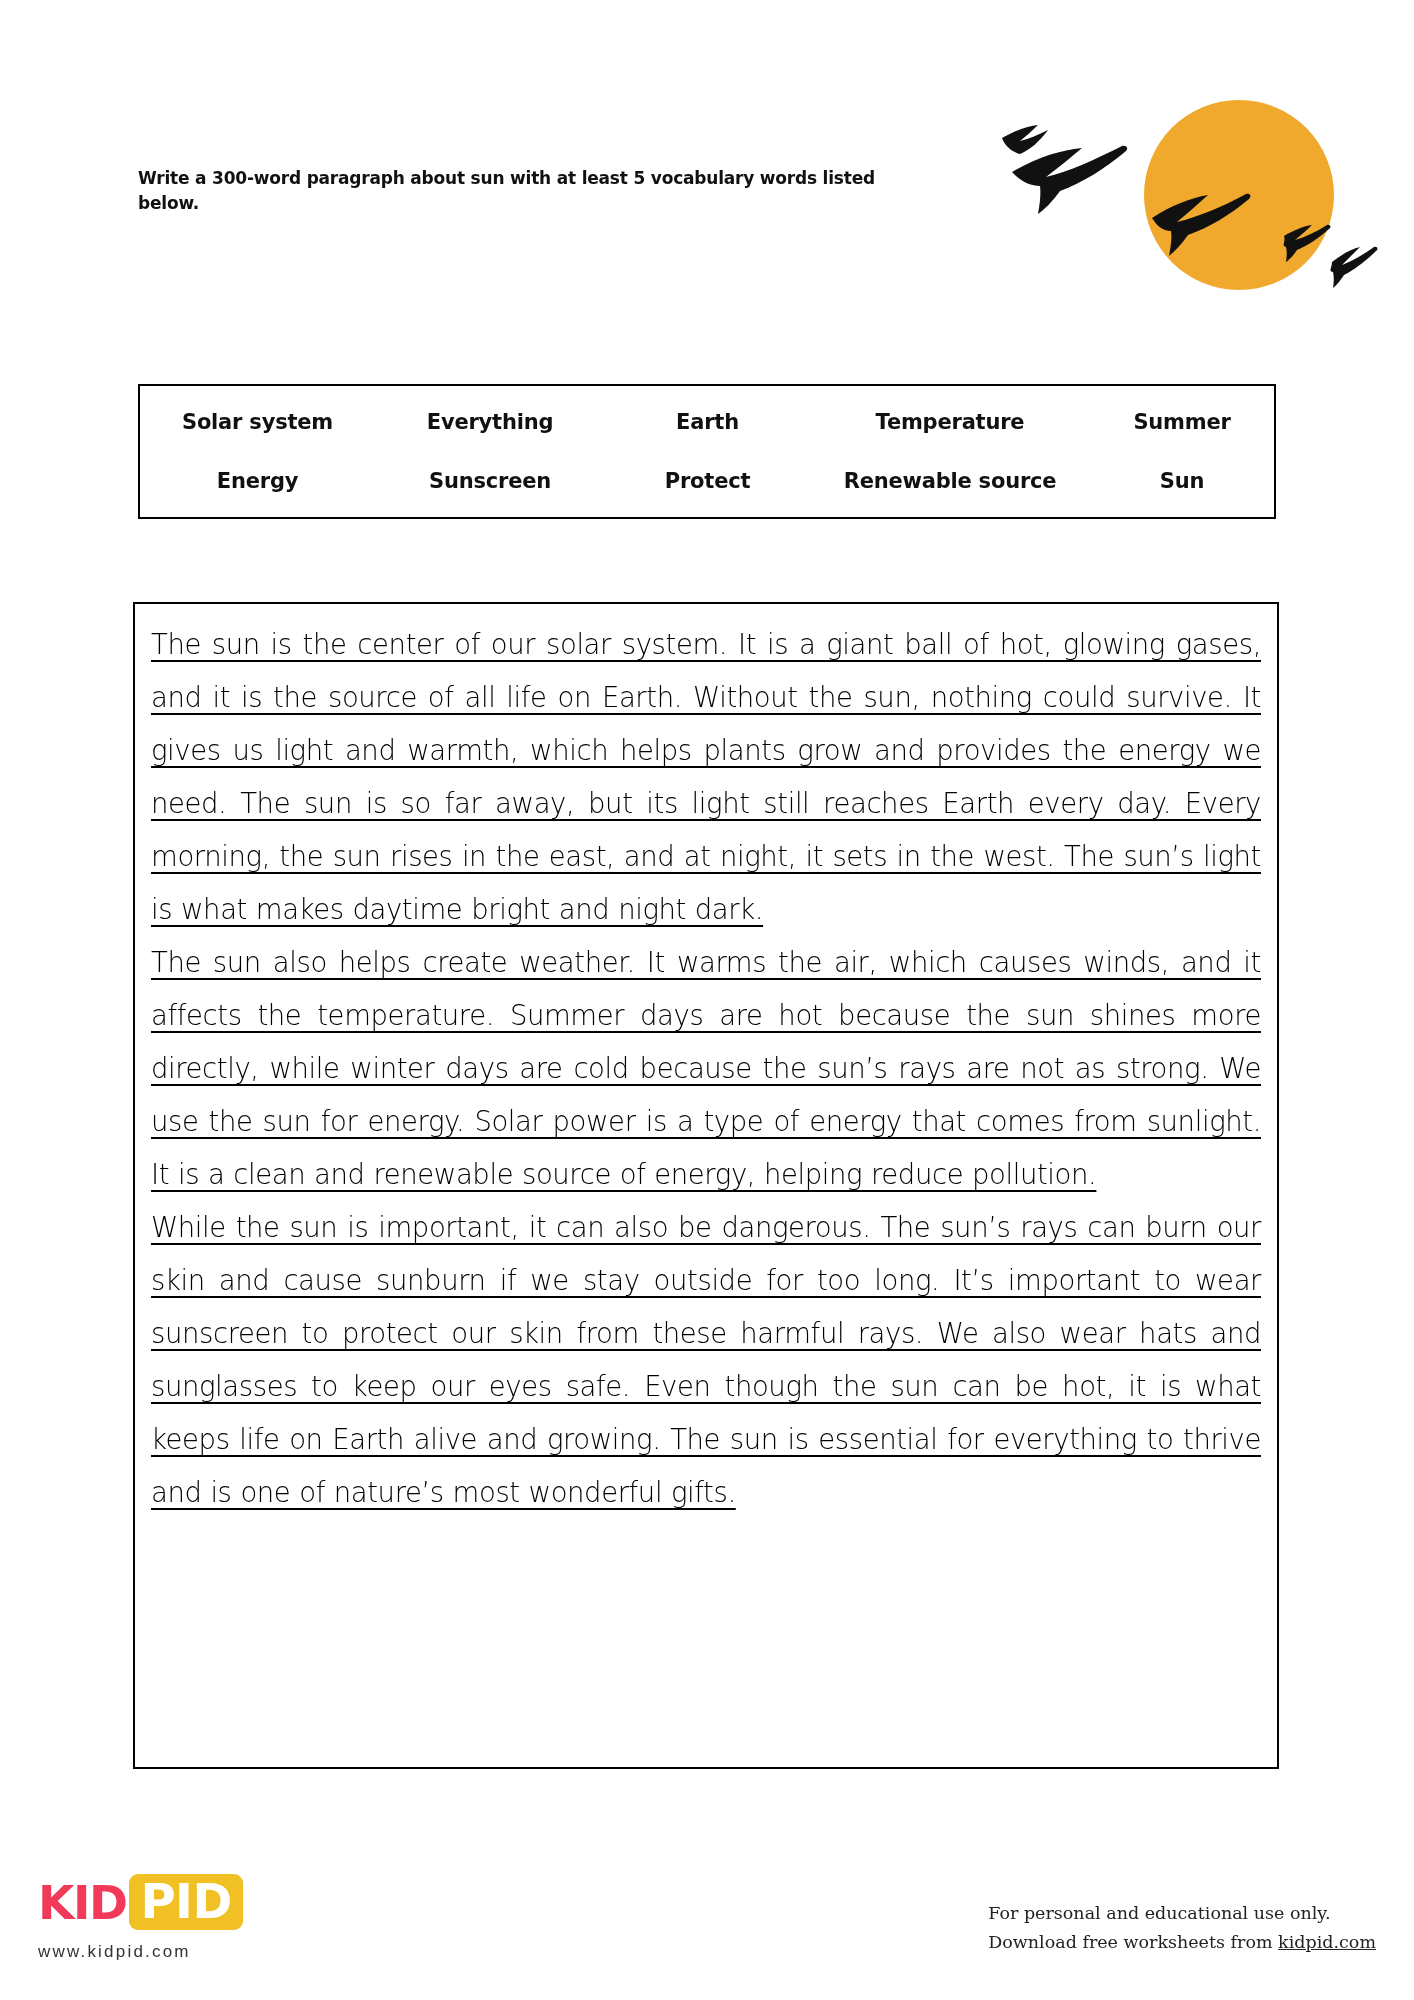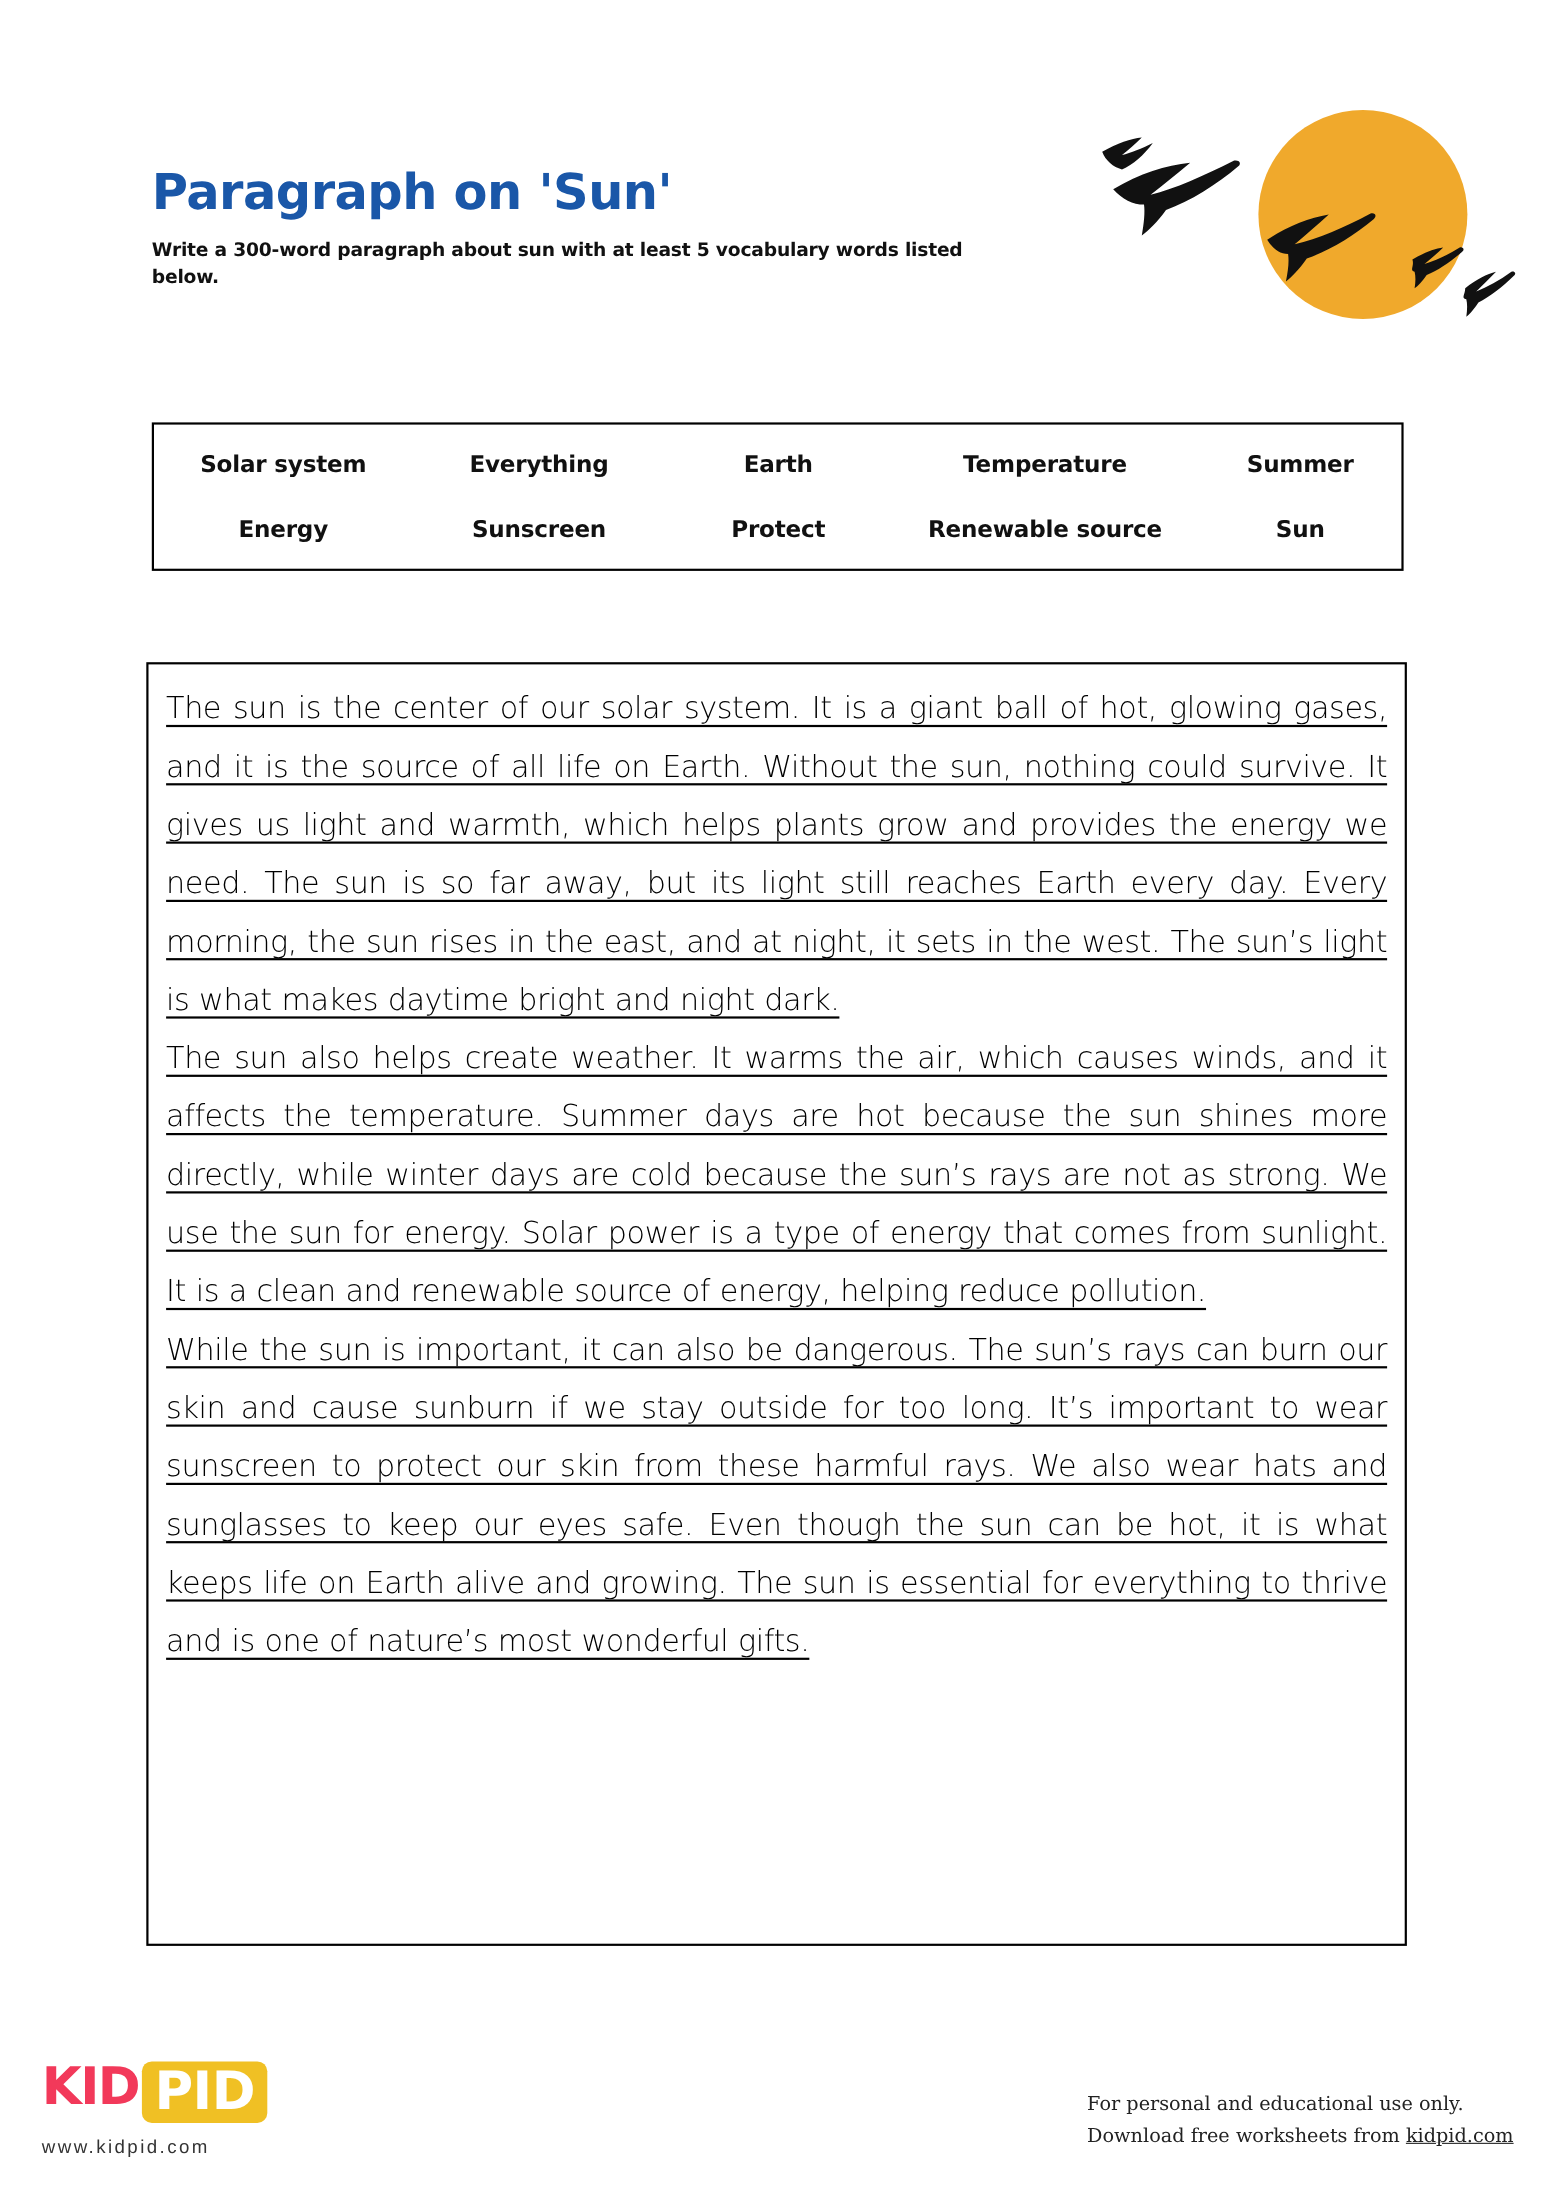--- a/index.html
+++ b/index.html
@@ -118,21 +118,21 @@
 
   
   .footer-logo {
     position: absolute;
     left: 38px;
     bottom: 38px;
     width: 330px;
   }
   .logo-mark {
     display: flex;
-    align-items: flex-start;
+    align-items: center;
     height: 56px;
   }
   .logo-kid {
     font-family: "DejaVu Sans", sans-serif;
     font-size: 47px;
     font-weight: bold;
     color: #F2395A;
     letter-spacing: -1.5px;
     line-height: 1;
   }
@@ -197,21 +197,20 @@
       <path d="M290 146 C 300 140, 310 136, 318 135 C 313 140, 307 145, 301 150 C 311 147, 322 142, 333 135 C 336 134, 338 137, 335 139 C 325 148, 313 156, 303 160 C 299 166, 295 170, 292 172 C 293 166, 293 161, 292 157 C 287 156, 292 152, 290 146 Z"></path>
     </g>
 
     <g fill="#111111">
       <path d="M338 172 C 348 164, 358 159, 366 157 C 360 163, 354 169, 348 175 C 358 171, 369 165, 380 157 C 383 156, 385 159, 382 161 C 372 171, 360 180, 350 185 C 346 191, 342 196, 339 198 C 340 191, 340 186, 339 182 C 334 181, 338 178, 338 172 Z"></path>
     </g>
   </svg>
 </div>
 
 <div class="header">
-  <div class="page-title">Paragraph on 'Sun'</div>
   <div class="page-subtitle">Write a 300-word paragraph about sun with at least 5 vocabulary words listed below.</div>
 </div>
 
 <div class="vocab-box">
   <div class="vocab-row">
     <div class="vocab-cell vc-1">Solar system</div>
     <div class="vocab-cell vc-2">Everything</div>
     <div class="vocab-cell vc-3">Earth</div>
     <div class="vocab-cell vc-4">Temperature</div>
     <div class="vocab-cell vc-5">Summer</div>

